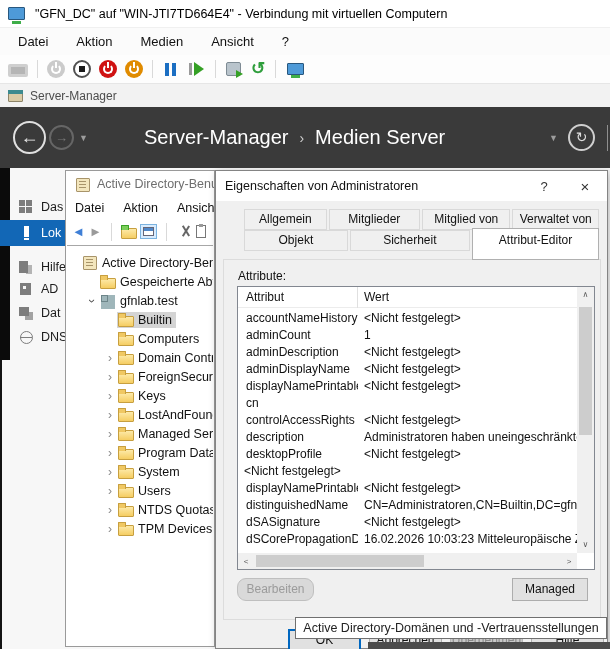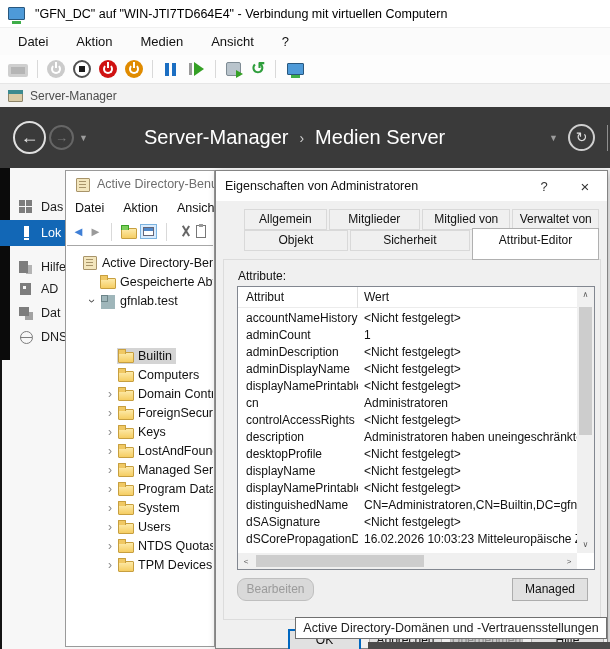--- a/index.html
+++ b/index.html
@@ -267,21 +267,21 @@
             <span>Gespeicherte Abfra</span>
           </span>
         </div>
         <div class="tree-row" style="margin-left: 18px;">
           <span class="chev exp">›</span>
           <span class="node">
             <span class="ti i-domain"></span>
             <span>gfnlab.test</span>
           </span>
         </div>
-        <div class="tree-row" style="margin-left: 36px; margin-top: 36px;">
+        <div class="tree-row" style="margin-left: 36px;">
           <span class="chev"></span>
           <span class="node selected">
             <span class="ti i-folder"></span>
             <span>Builtin</span>
           </span>
         </div>
         <div class="tree-row" style="margin-left: 36px;">
           <span class="chev"></span>
           <span class="node">
             <span class="ti i-folder"></span>
@@ -403,36 +403,34 @@
             <div class="lv-row">
               <span class="c1">adminDisplayName</span>
               <span class="c2">&lt;Nicht festgelegt&gt;</span>
             </div>
             <div class="lv-row">
               <span class="c1">displayNamePrintable</span>
               <span class="c2">&lt;Nicht festgelegt&gt;</span>
             </div>
             <div class="lv-row">
               <span class="c1">cn</span>
-              <span class="c2">Administratoren</span>
             </div>
             <div class="lv-row">
               <span class="c1">controlAccessRights</span>
               <span class="c2">&lt;Nicht festgelegt&gt;</span>
             </div>
             <div class="lv-row">
               <span class="c1">description</span>
               <span class="c2">Administratoren haben uneingeschränkten Vo</span>
             </div>
             <div class="lv-row">
               <span class="c1">desktopProfile</span>
               <span class="c2">&lt;Nicht festgelegt&gt;</span>
             </div>
             <div class="lv-row">
-              <span class="c1">displayName</span>
               <span class="c2">&lt;Nicht festgelegt&gt;</span>
             </div>
             <div class="lv-row">
               <span class="c1">displayNamePrintable</span>
               <span class="c2">&lt;Nicht festgelegt&gt;</span>
             </div>
             <div class="lv-row">
               <span class="c1">distinguishedName</span>
               <span class="c2">CN=Administratoren,CN=Builtin,DC=gfnlab,DC</span>
             </div>

